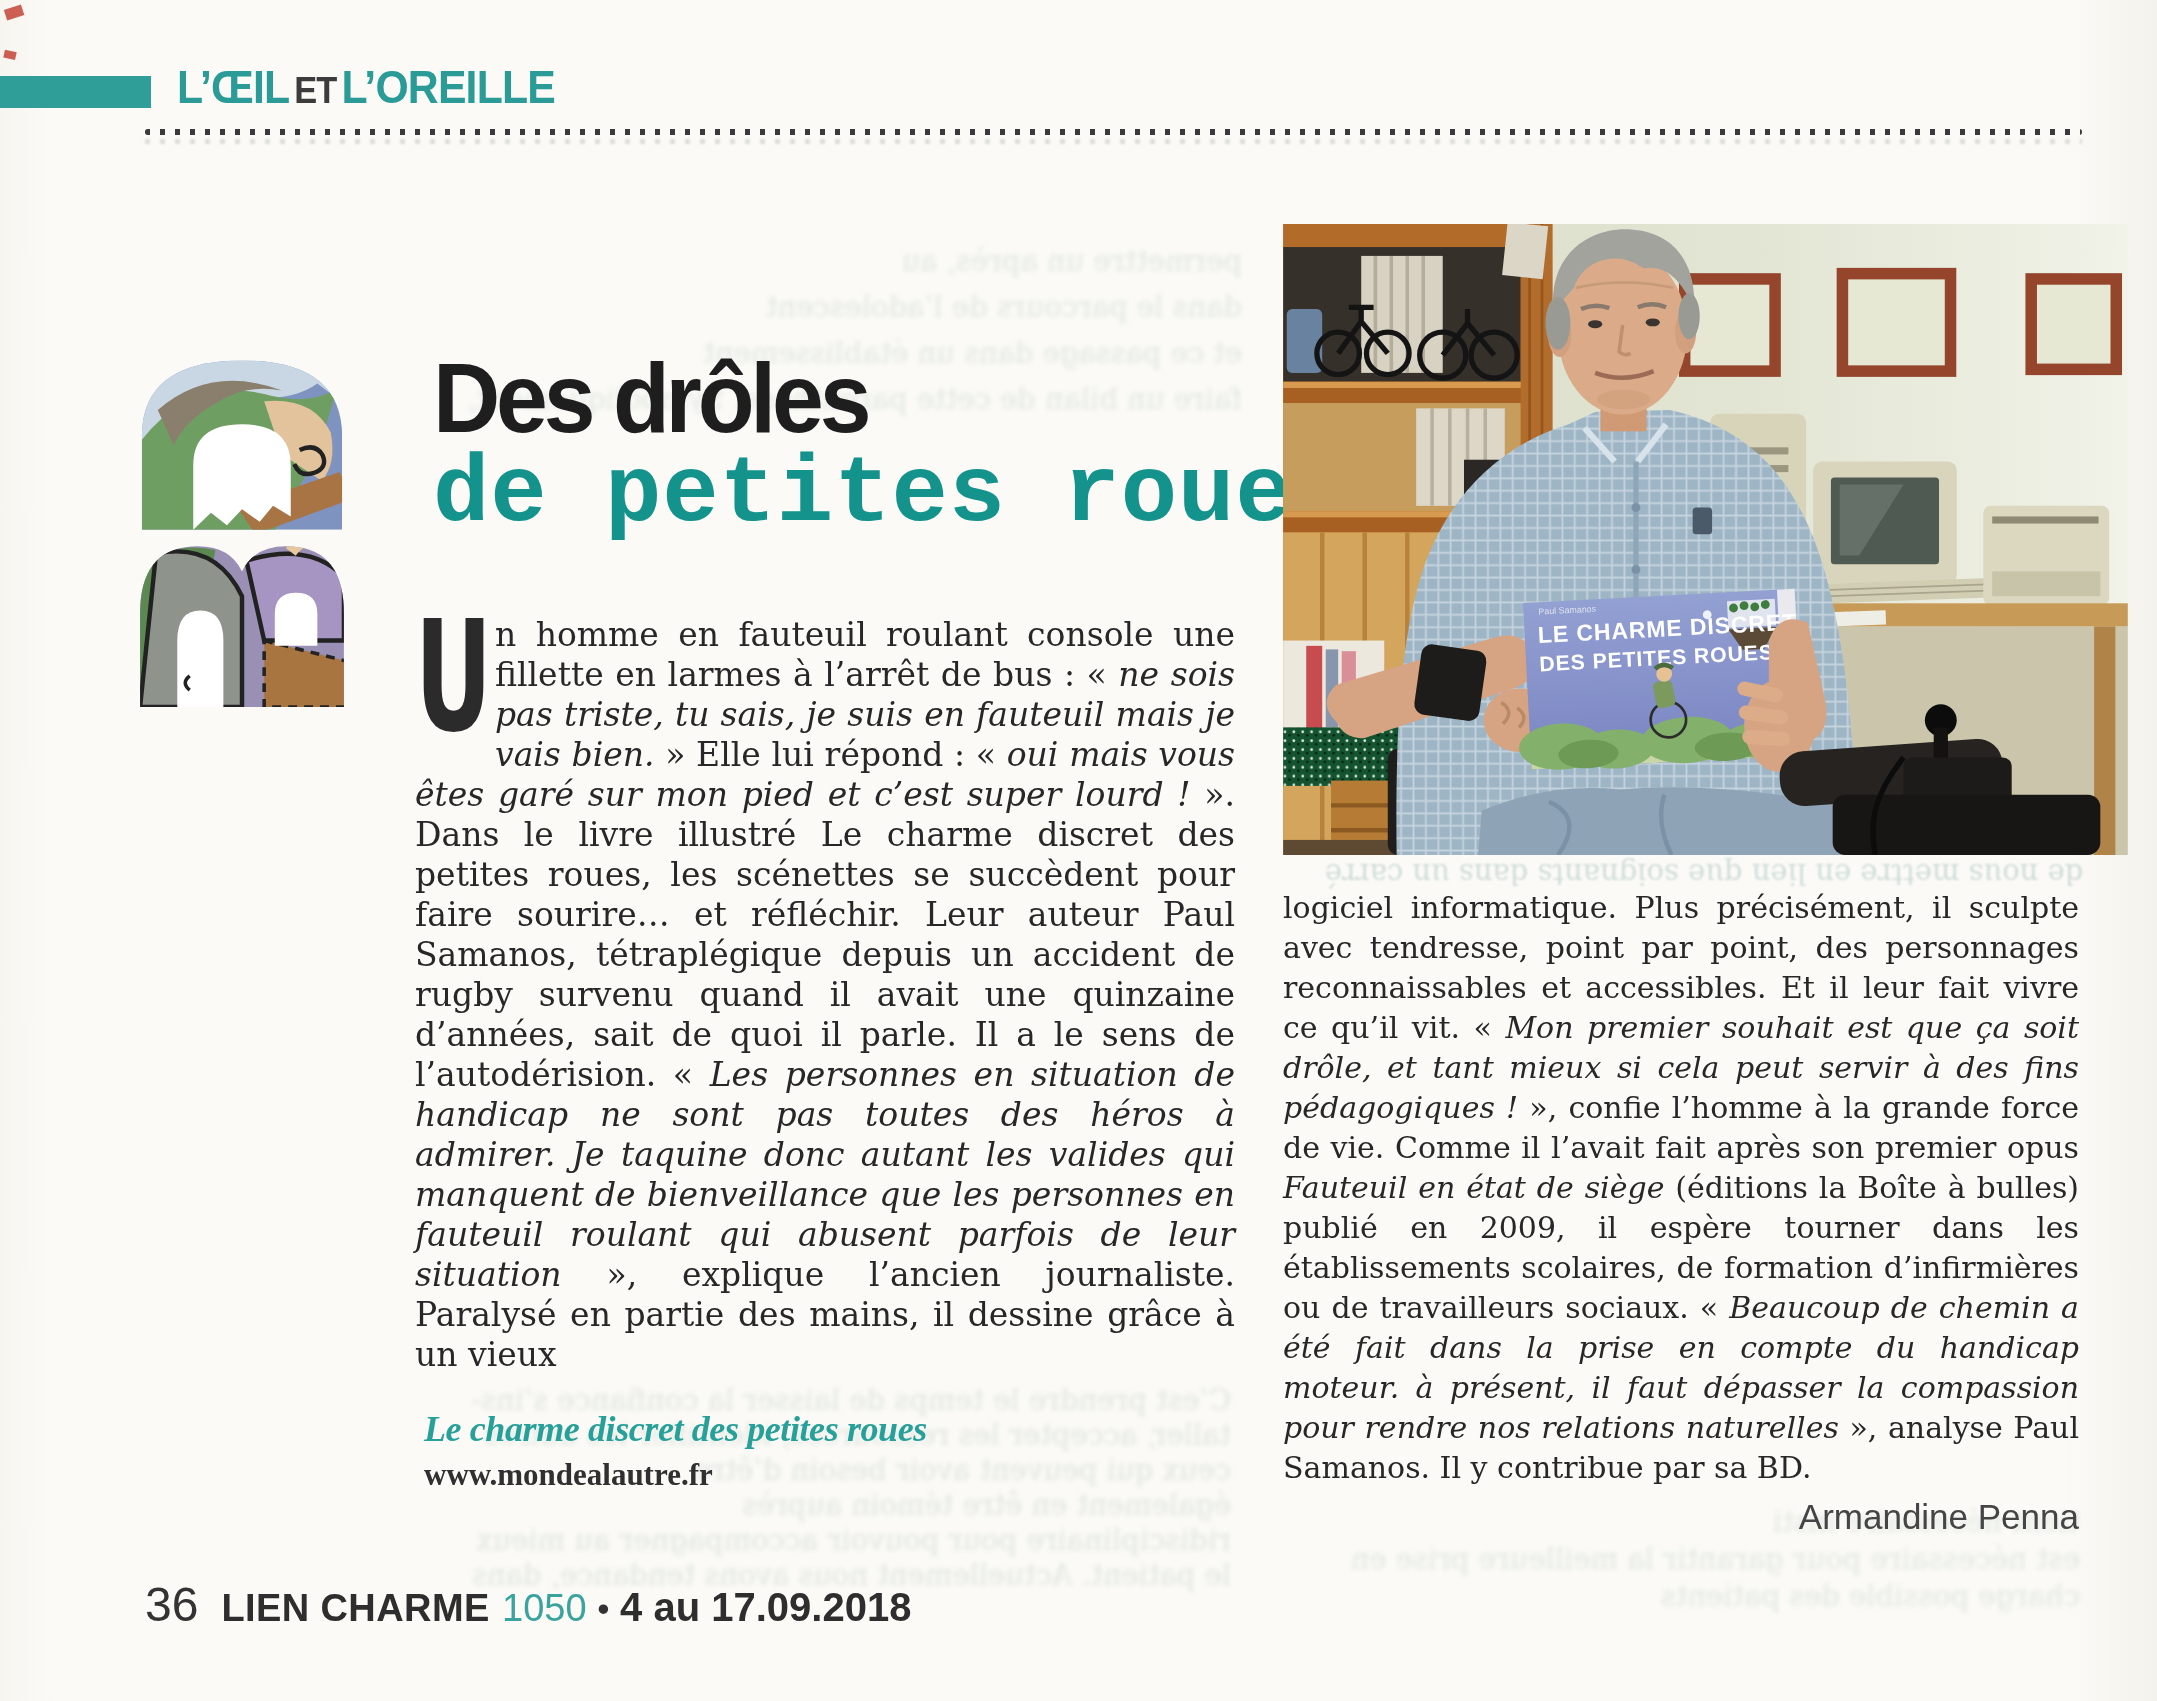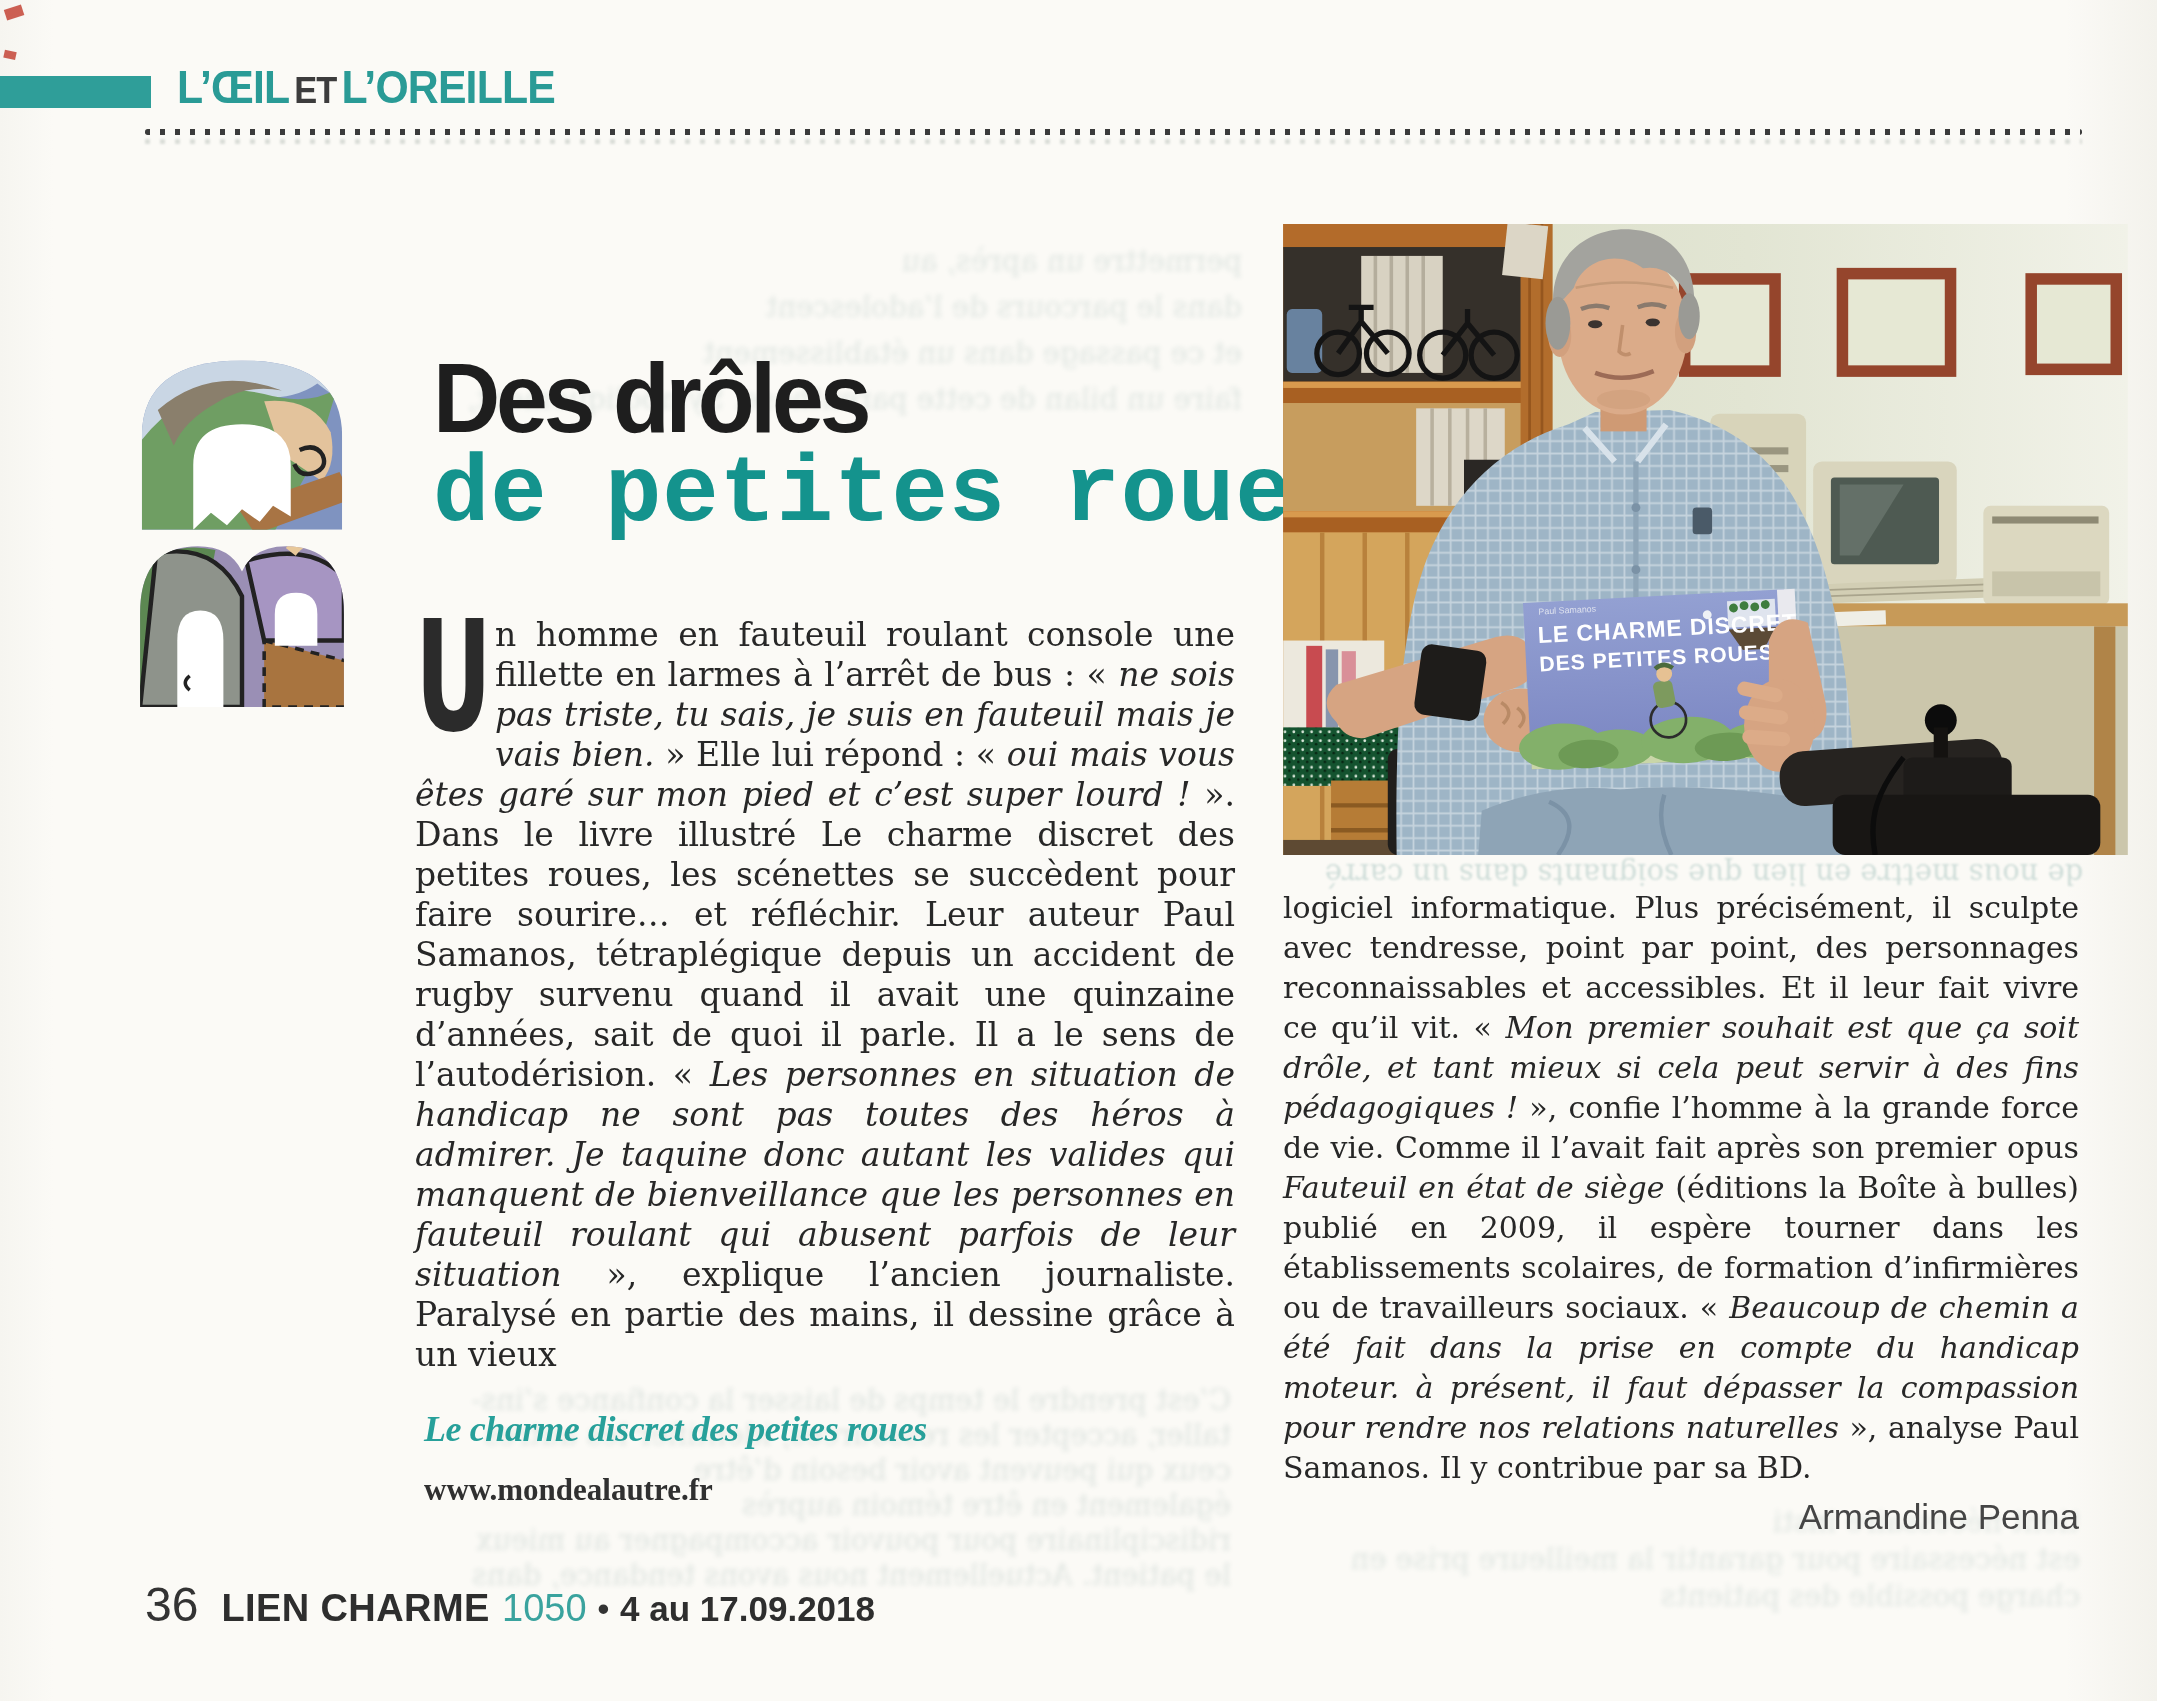--- a/index.html
+++ b/index.html
@@ -69,30 +69,30 @@
   }
   .byline{
     position:absolute;left:1283px;top:1497px;width:796px;z-index:1;text-align:right;
     font-family:"Liberation Sans",sans-serif;font-size:35px;color:#454545;
   }
   
   .book-box{position:absolute;left:424px;top:1408px;width:674px;z-index:1;
     font-family:Liberation Serif, serif;}
   .bb-title{font-weight:bold;font-style:italic;font-size:36px;color:#27a09a;letter-spacing:-0.4px;}
   .bb-info{margin-top:14px;font-size:30px;color:#57585a;}
-  .bb-url{margin-top:22px;font-weight:bold;font-size:31px;color:#303030;}
+  .bb-url{margin-top:7px;font-weight:bold;font-size:31px;color:#303030;}
   
   .footer{position:absolute;left:145px;top:1577px;z-index:1;white-space:nowrap;
     font-family:"Liberation Sans",sans-serif;}
   .footer span{vertical-align:baseline;}
   .f-num{font-weight:normal;font-size:48px;color:#333;}
   .f-mag{font-weight:bold;font-size:38px;color:#2e2e2e;margin-left:23px;letter-spacing:0.4px;}
   .f-issue{font-size:38px;color:#3aa39e;margin-left:12.4px;}
   .f-sep{font-size:35px;color:#333;margin-left:10.6px;}
-  .f-date{font-weight:bold;font-size:35px;color:#2e2e2e;margin-left:10.6px;}
+  .f-date{font-weight:bold;font-size:40px;color:#2e2e2e;margin-left:10.6px;}
   
   .photo{position:absolute;left:1283px;top:224px;width:845px;height:631px;z-index:1;overflow:hidden;}
   .photo svg{display:block;}
 </style>
 </head>
 <body>
 
 <div class="page">
 
   <div class="scan-mark m1"></div>

